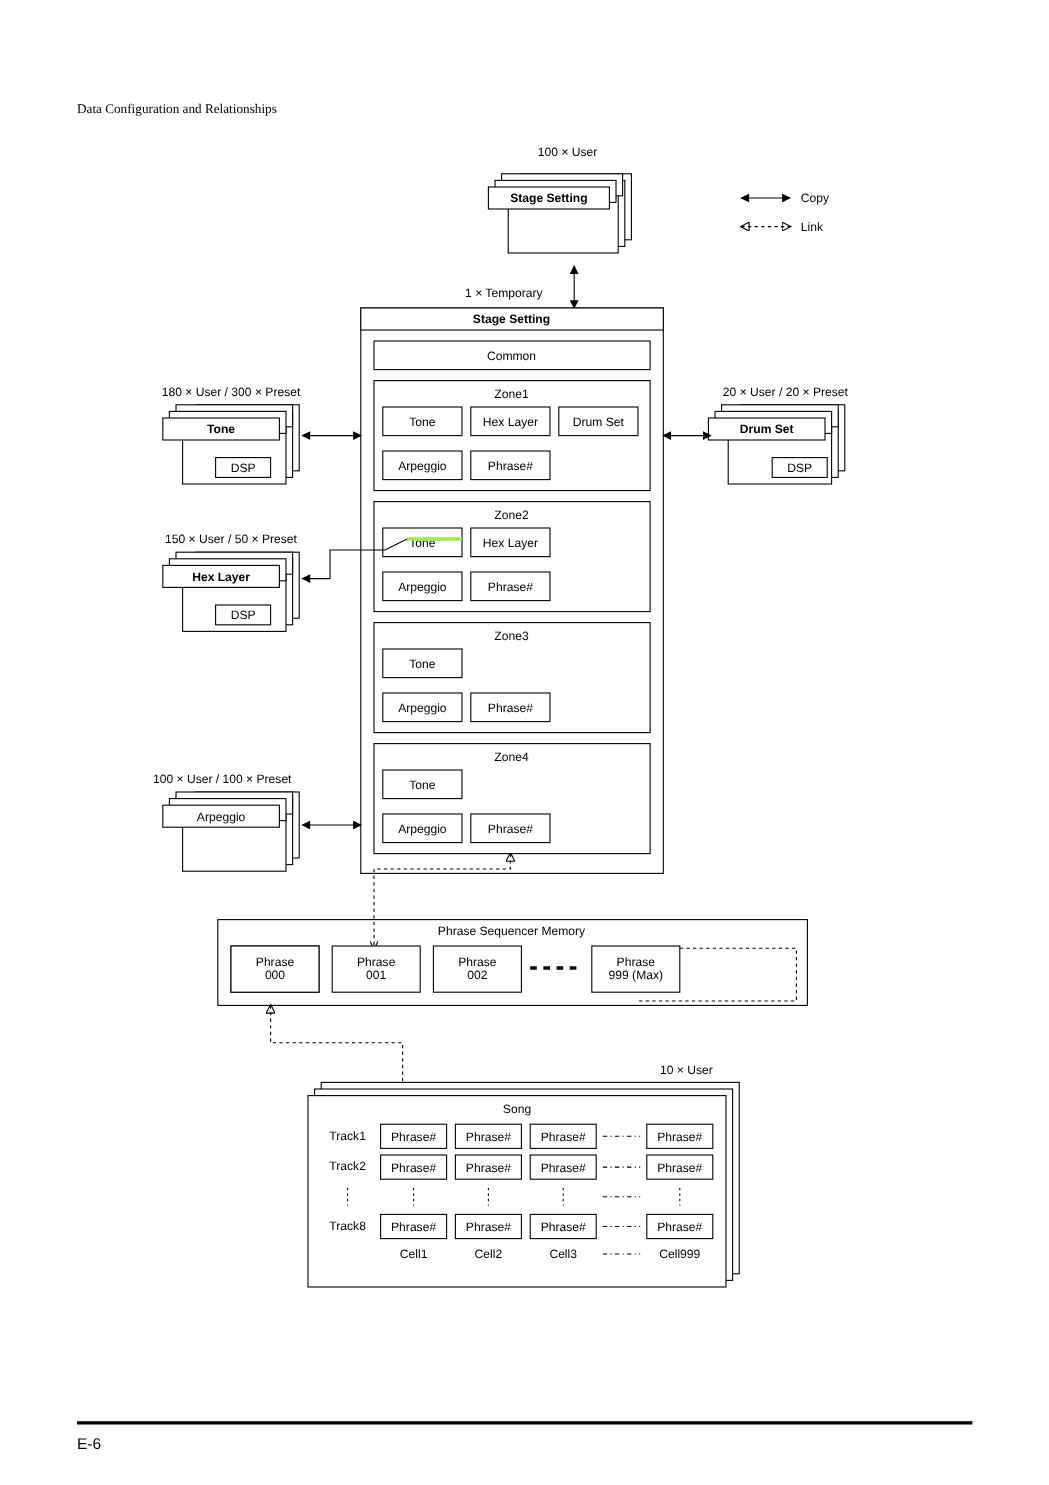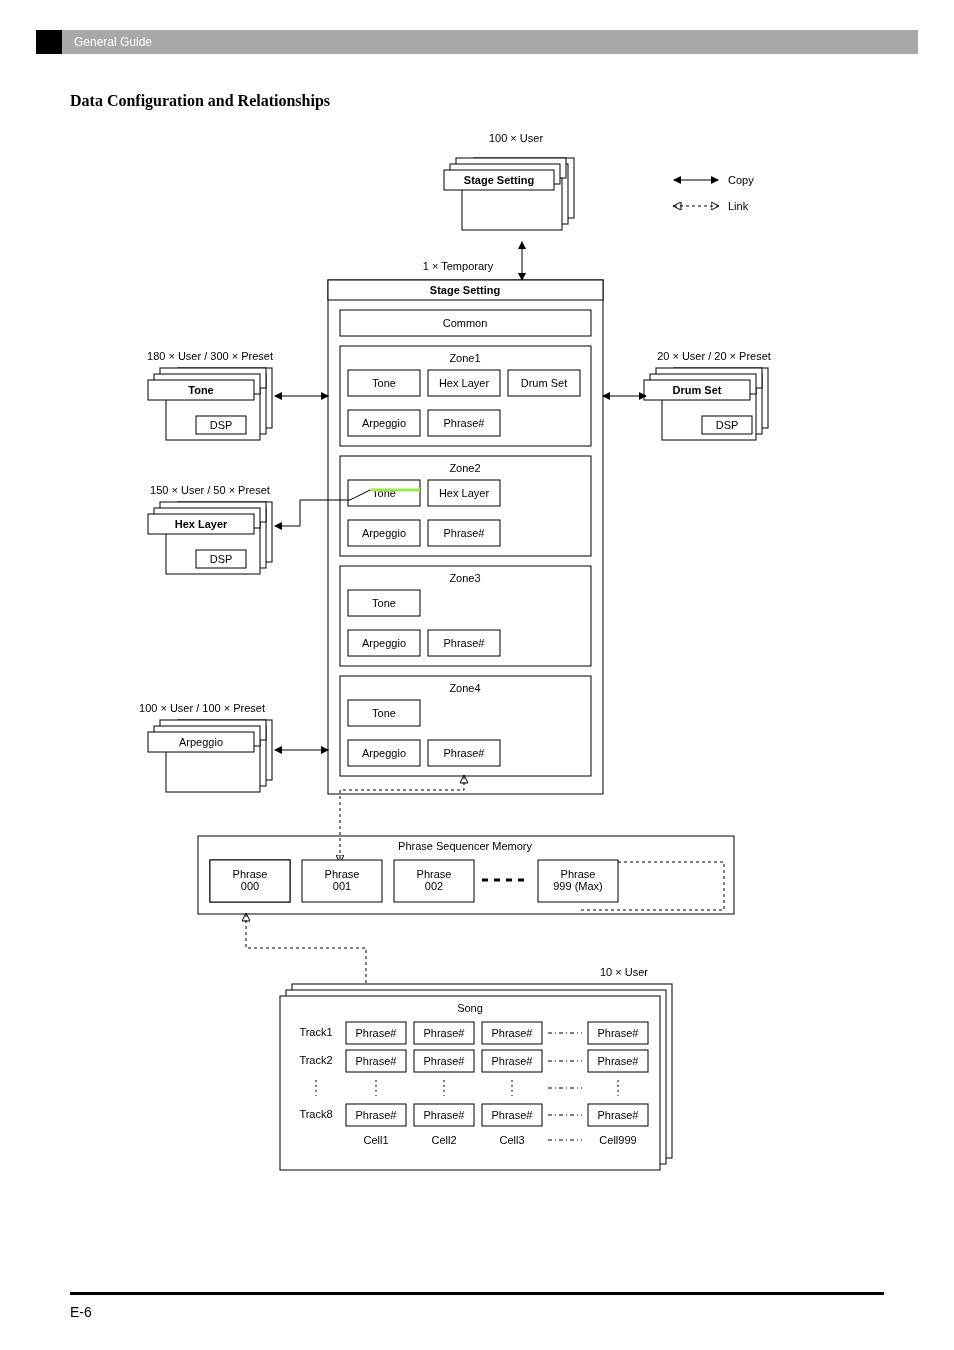--- a/index.html
+++ b/index.html
@@ -1,37 +1,33 @@
 <!DOCTYPE html>
 <html><head>
 <meta charset="utf-8">
 <style>
 html,body{margin:0;padding:0;background:#fff;font-family:Arial,Helvetica,sans-serif;color:#000}
 .page{width:954px;height:1350px;position:relative;margin:0 auto;background:#fff}
 .header-bar{position:absolute;top:30px;left:36px;right:36px;height:24px;background:#a8a8a8;display:flex;align-items:center}
 .header-block{width:26px;height:24px;background:#000;margin-right:0}
 .header-text{font-size:12px;color:#fff;margin-left:12px}
-.section-title{position:absolute;top:92px;left:70px;font-family:Georgia,'Times New Roman',serif;font-weight:bold;font-size:16px}
+.section-title{position:absolute;top:92px;left:70px;font-family:Georgia,'Times New Roman',serif;font-weight:normal;font-size:12px}
 .diagram{position:absolute;top:120px;left:70px;right:70px;bottom:100px}
 svg{position:absolute;top:0;left:0}
 .footer-rule{position:absolute;bottom:55px;left:70px;right:70px;border-top:3px solid #000}
 .page-num{position:absolute;bottom:30px;left:70px;font-weight:normal;font-size:14px}
 text{font-family:Arial,Helvetica,sans-serif}
 .lbl{font-size:11px;text-anchor:middle}
 .lblL{font-size:11px;text-anchor:start}
 .bold{font-weight:bold}
 </style>
 </head>
 <body>
 
 <div class="page">
-  <div class="header-bar">
-    <div class="header-block"></div>
-    <span class="header-text">General Guide</span>
-  </div>
   <div class="section-title">Data Configuration and Relationships</div>
 
   <div class="diagram">
     <svg width="814" height="1080" viewBox="0 0 814 1080">
       <defs>
         <marker id="ah" markerWidth="10" markerHeight="8" refX="7" refY="4" orient="auto">
           <path d="M0,0 L8,4 L0,8 Z" fill="#000"></path>
         </marker>
         <marker id="ahR" markerWidth="10" markerHeight="8" refX="1" refY="4" orient="auto">
           <path d="M8,0 L0,4 L8,8 Z" fill="#000"></path>

